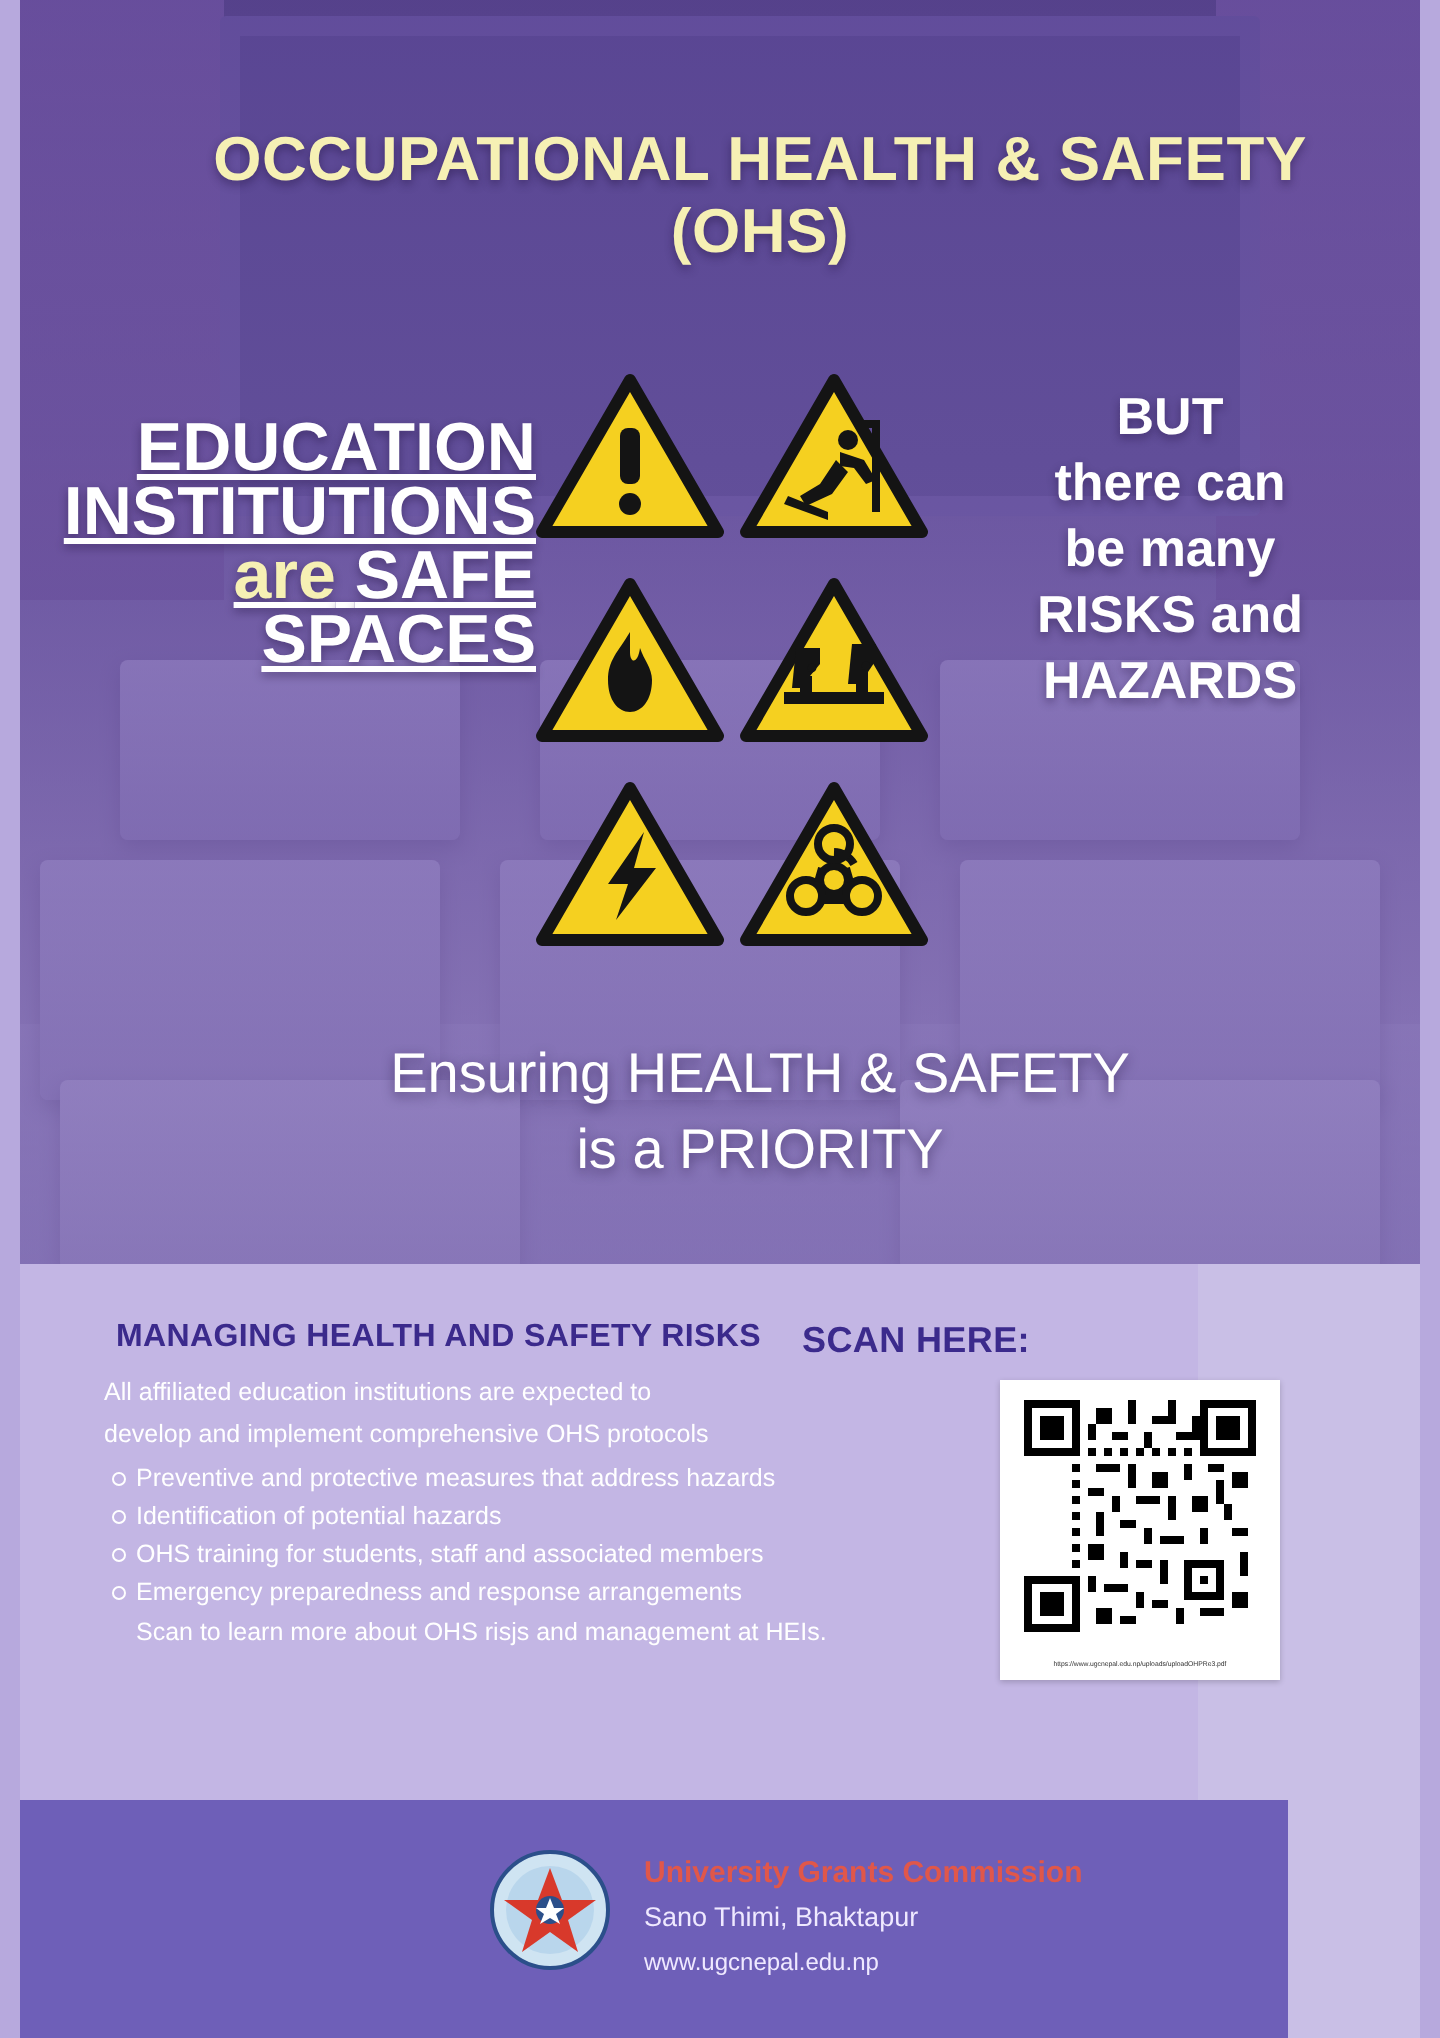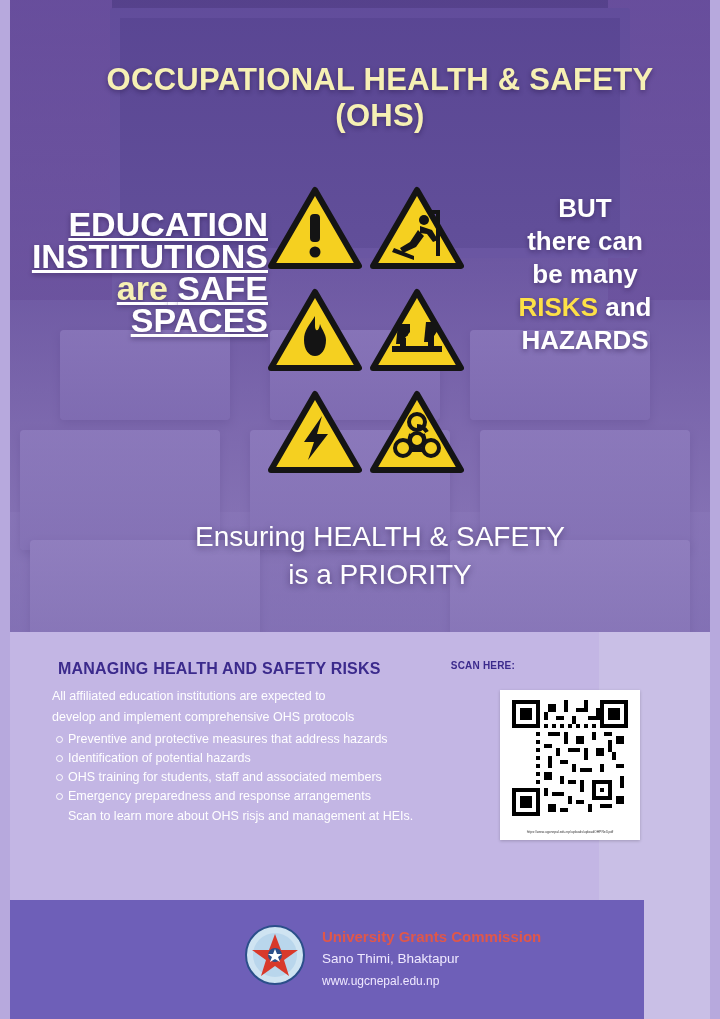--- a/index.html
+++ b/index.html
@@ -108,21 +108,21 @@
     position: absolute;
     right: 10px; top: 192px;
     width: 250px;
     text-align: center;
     color: #ffffff;
     font-weight: bold;
     font-size: 26px;
     line-height: 33px;
     text-shadow: 0 2px 5px rgba(30,15,60,.45);
   }
-  .right-block .hl { color: #fde047; margin-top: 16px; }
+  .right-block .hl { color: #ffffff; margin-top: 16px; }
   .bottom-line {
     position: absolute;
     left: 0; top: 518px;
     width: 720px;
     text-align: center;
     color: #ffffff;
     font-weight: normal;
     font-size: 28px;
     line-height: 38px;
     text-shadow: 0 2px 6px rgba(30,15,60,.5);
@@ -188,21 +188,21 @@
     left: -12px; top: 5px;
     width: 5px; height: 5px;
     border: 1px solid #ffffff;
     border-radius: 50%;
   }
   .scan-label {
     position: absolute;
     right: 84px; top: 28px;
     color: #3b2a8c;
     font-weight: bold;
-    font-size: 10px;
+    font-size: 18px;
     letter-spacing: .2px;
   }
   .qr-box {
     position: absolute;
     left: 500px; top: 58px;
     width: 140px; height: 150px;
     background: #ffffff;
     padding: 0;
     box-shadow: 0 1px 3px rgba(0,0,0,.2);
   }

